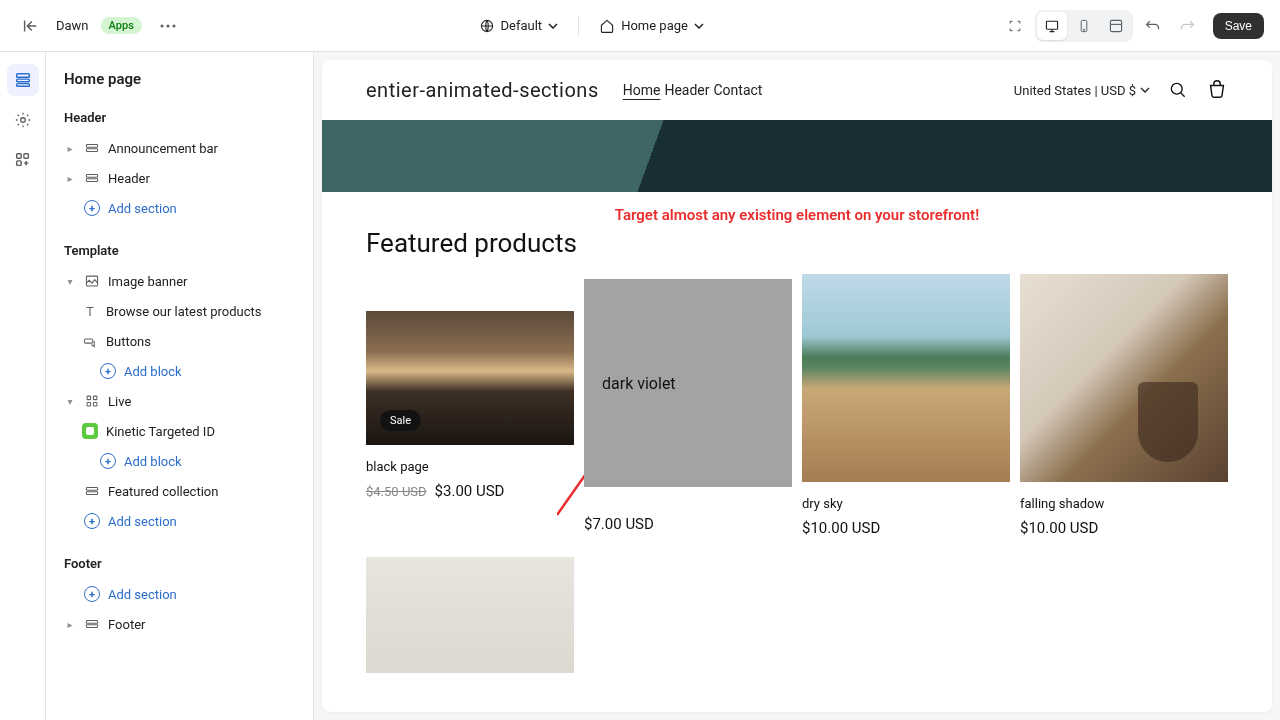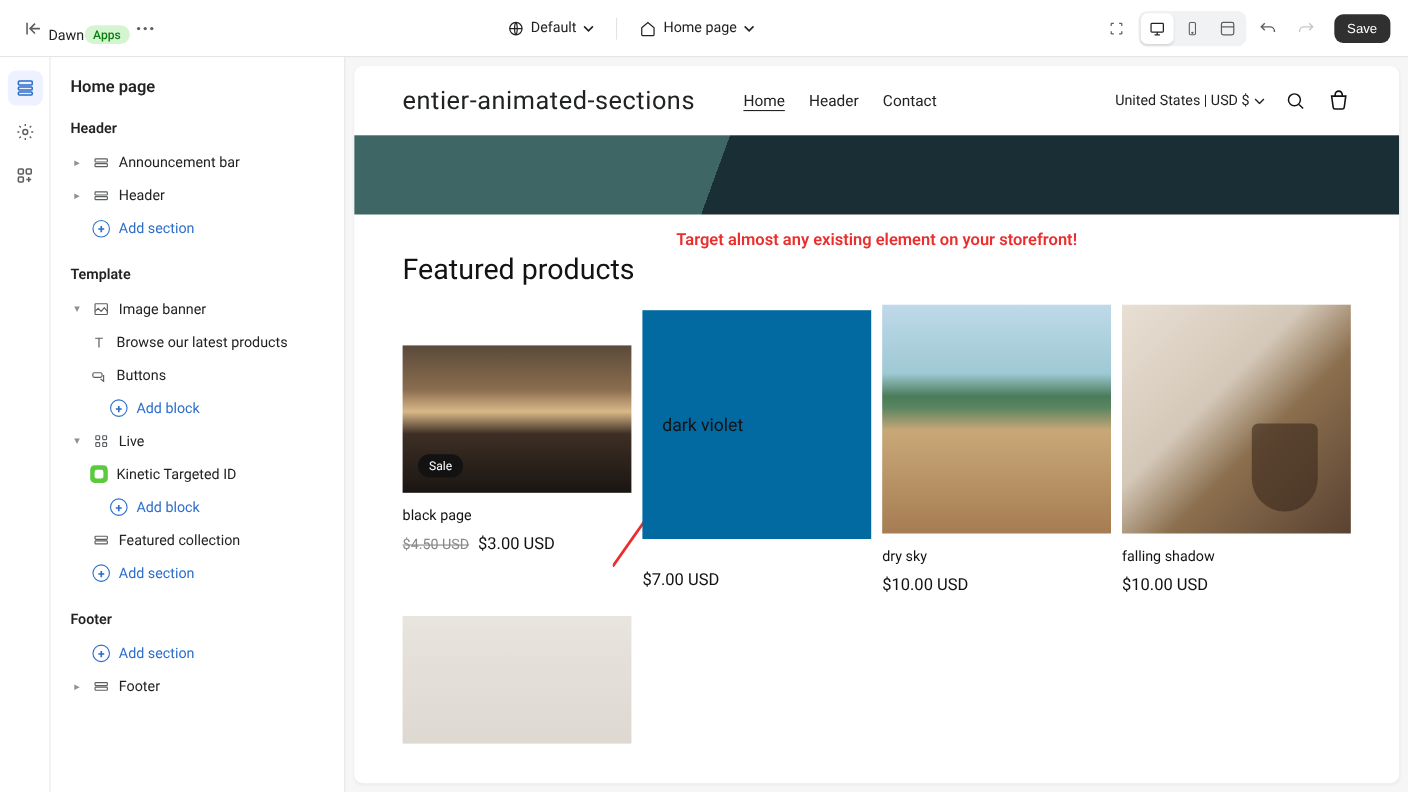--- a/index.html
+++ b/index.html
@@ -1,19 +1,19 @@
 <!DOCTYPE html>
 <html><head>
 <meta charset="utf-8">
 <style>
 *{box-sizing:border-box;margin:0;padding:0;}
 body{font-family:-apple-system,BlinkMacSystemFont,"Segoe UI",Roboto,sans-serif;font-size:13px;color:#202223;background:#f6f6f7;width:1280px;height:720px;overflow:hidden;position:relative;}
 
 .topbar{height:52px;background:#fff;border-bottom:1px solid #e1e3e5;display:flex;align-items:center;padding:0 16px;gap:8px;}
-.topbar-left{display:flex;align-items:flex-end;}
+.topbar-left{display:flex;align-items:center;gap:12px;}
 .ico-btn{width:28px;height:28px;display:flex;align-items:center;justify-content:center;border-radius:6px;cursor:pointer;color:#5c5f62;}
 .theme-name{font-size:13px;color:#202223;}
 .live-badge{background:#d4f4d2;color:#0a7e0f;font-size:11px;font-weight:500;padding:2px 8px;border-radius:10px;}
 .topbar-center{flex:1;display:flex;align-items:center;justify-content:center;gap:20px;}
 .center-item{display:flex;align-items:center;gap:6px;font-size:13px;color:#202223;cursor:pointer;}
 .divider{width:1px;height:20px;background:#e1e3e5;}
 .topbar-right{display:flex;align-items:center;gap:6px;}
 .device-group{display:flex;gap:2px;background:#f1f2f3;border-radius:8px;padding:2px;}
 .device-btn{width:30px;height:28px;display:flex;align-items:center;justify-content:center;border-radius:6px;cursor:pointer;color:#5c5f62;}
 .device-btn.active{background:#fff;color:#202223;box-shadow:0 1px 2px rgba(0,0,0,0.1);}
@@ -37,22 +37,22 @@
 .add-item.indent1{padding-left:54px;}
 .plus-circle{width:16px;height:16px;border:1.5px solid #2c6ecb;border-radius:50%;display:flex;align-items:center;justify-content:center;color:#2c6ecb;font-size:11px;font-weight:bold;flex-shrink:0;}
 .app-pill{width:16px;height:16px;background:#5bca3f;border-radius:4px;display:flex;align-items:center;justify-content:center;flex-shrink:0;}
 .app-pill::after{content:"";width:8px;height:8px;background:#fff;border-radius:2px;}
 .spacer{height:12px;}
 
 .canvas-wrap{flex:1;padding:8px;overflow:hidden;}
 .canvas{background:#fff;border-radius:8px;height:100%;overflow:hidden;position:relative;box-shadow:0 1px 3px rgba(0,0,0,0.05);}
 
 .store-header{display:flex;align-items:center;padding:18px 44px;gap:24px;}
-.store-logo{font-size:23px;color:#202223;letter-spacing:0.5px;}
-.store-nav{display:flex;gap:22px;margin-left:20px;}
+.store-logo{font-size:20px;color:#202223;letter-spacing:0.5px;}
+.store-nav{display:flex;gap:4px;}
 .store-nav a{color:#202223;text-decoration:none;font-size:14px;cursor:pointer;}
 .store-nav a.active{text-decoration:underline;text-underline-offset:4px;}
 .store-header-right{margin-left:auto;display:flex;align-items:center;gap:18px;}
 .region{font-size:13px;display:flex;align-items:center;gap:4px;cursor:pointer;}
 
 .banner{height:72px;background:linear-gradient(110deg,#3d6664 0%,#3d6664 35%,#1a2e35 35%,#1a2e35 100%);}
 
 .annotation{color:#eb2d2d;font-weight:600;font-size:15px;text-align:center;margin:14px 0 4px;position:relative;}
 .arrow-svg{position:absolute;pointer-events:none;}
 
@@ -64,21 +64,21 @@
 .product-img.tall{aspect-ratio:1/1;}
 .sale-badge{position:absolute;left:14px;bottom:14px;background:#121212;color:#fff;font-size:11px;padding:4px 10px;border-radius:12px;}
 .placeholder-text{position:absolute;left:18px;top:50%;transform:translateY(-50%);font-size:16px;color:#121212;}
 .product-name{font-size:13px;margin-top:14px;color:#121212;}
 .product-price{font-size:15px;margin-top:8px;color:#121212;}
 .price-old{text-decoration:line-through;color:#888;font-size:13px;margin-right:8px;}
 .row2{margin-top:20px;}
 .row2 .product-img{aspect-ratio:1.8/1;}
 
 .img-canyon{background:linear-gradient(180deg,#5a4a3a 0%,#8a6d4f 30%,#d9b888 45%,#3d2f24 60%,#1a1512 100%);}
-.img-gray{background:#0369a1;}
+.img-gray{background:#a3a3a3;}
 .img-beach{background:linear-gradient(180deg,#bfd9e8 0%,#9ec9d4 30%,#4a7c59 40%,#5a8560 45%,#c9a878 55%,#a67c52 100%);}
 .img-coffee{background:linear-gradient(135deg,#e8dfd4 0%,#d4c8b8 40%,#8b6f4e 60%,#5a4232 100%);position:relative;}
 .img-coffee::after{content:"";position:absolute;right:30px;bottom:20px;width:60px;height:80px;background:rgba(58,40,28,0.6);border-radius:6px 6px 30px 30px;}
 .img-sky{background:linear-gradient(180deg,#e8e4de 0%,#ddd8d0 100%);}
 
 svg{display:block;}
 </style>
 </head>
 <body>
 

